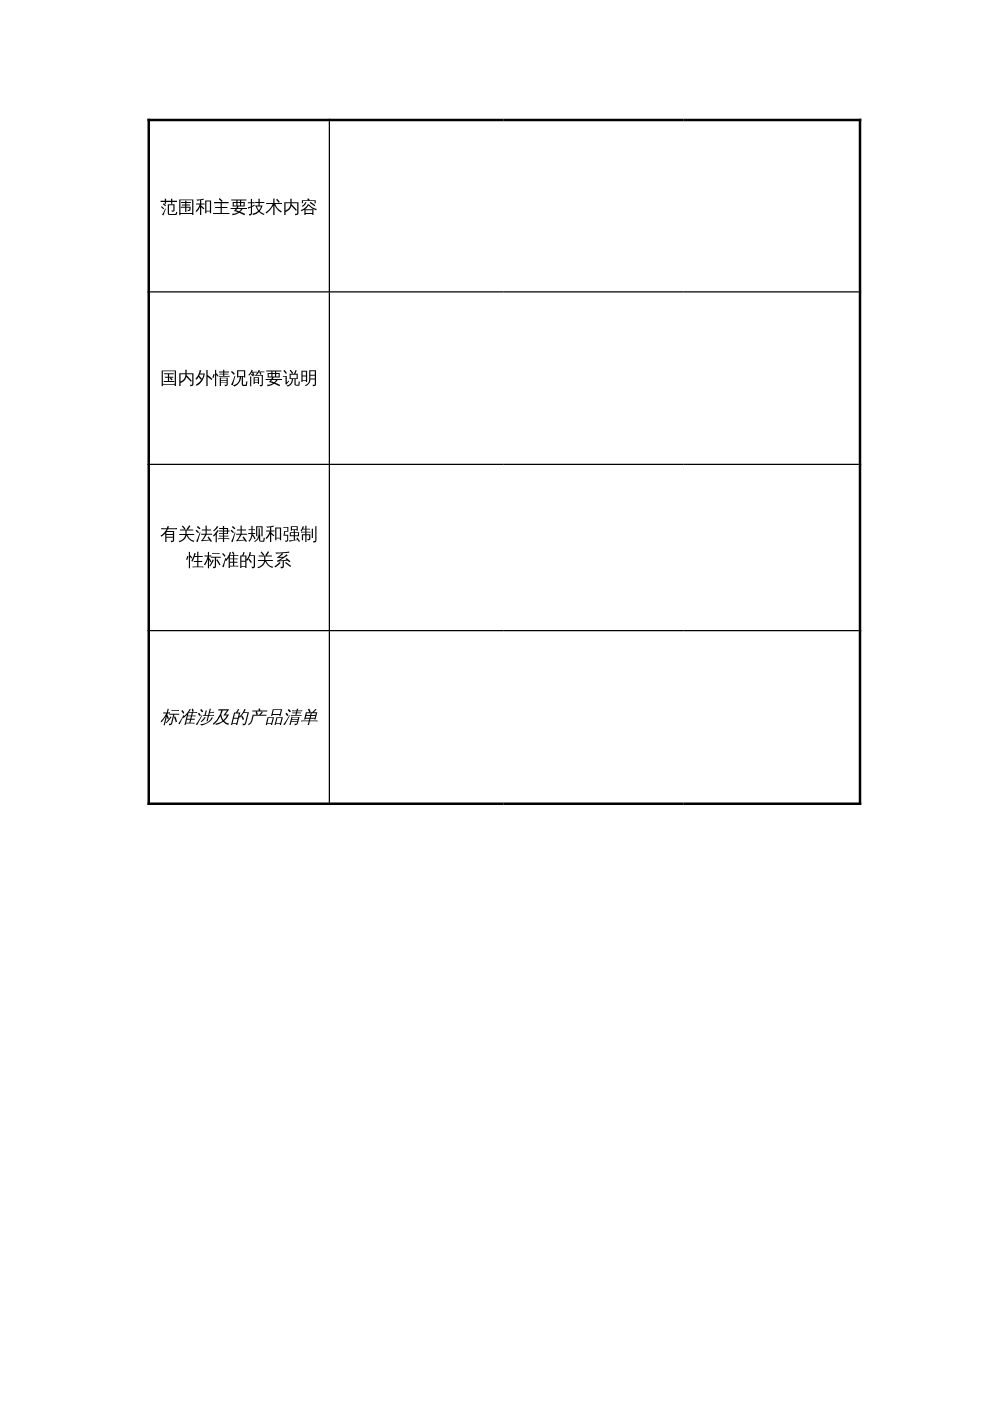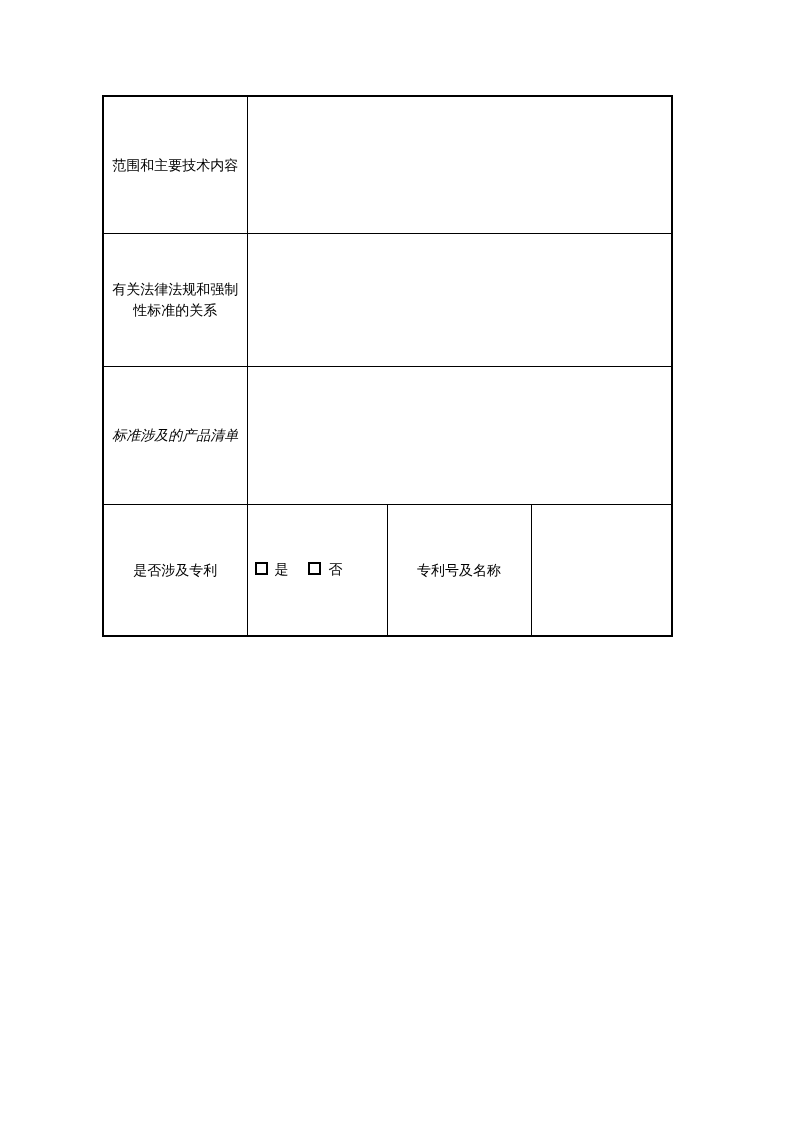--- a/index.html
+++ b/index.html
@@ -10,21 +10,21 @@
   .page {
     position: relative;
     width: 793px;
     height: 1122px;
     background: #ffffff;
     font-family: "Liberation Sans", sans-serif;
     color: #000000;
   }
   table.form {
     position: absolute;
-    left: 102px;
+    left: 118px;
     top: 95px;
     width: 569px;
     border-collapse: collapse;
     table-layout: fixed;
     border: 2px solid #000000;
   }
   table.form td {
     border: 1px solid #000000;
     font-size: 14px;
     color: #000000;
@@ -77,38 +77,27 @@
       <col style="width:144px">
       <col style="width:140px">
       <col style="width:144px">
       <col style="width:141px">
     </colgroup>
     <tbody>
       <tr class="r1">
         <td class="lab">范围和主要技术内容</td>
         <td class="inp" colspan="3"></td>
       </tr>
+      <tr class="r2">
+        <td class="lab">国内外情况简要说明</td>
+        <td class="inp" colspan="3"></td>
+      </tr>
       <tr class="r3">
         <td class="lab">有关法律法规和强制性标准的关系</td>
         <td class="inp" colspan="3"></td>
       </tr>
       <tr class="r4">
         <td class="lab">标准涉及的产品清单</td>
         <td class="inp" colspan="3"></td>
       </tr>
-      <tr class="r6">
-        <td class="lab">是否涉及专利</td>
-        <td class="chk">
-          <span class="grp">
-            <span class="box"></span>
-            <span class="opt">是</span>
-          </span>
-          <span class="grp">
-            <span class="box"></span>
-            <span class="opt">否</span>
-          </span>
-        </td>
-        <td class="lab">专利号及名称</td>
-        <td class="inp"></td>
-      </tr>
     </tbody>
   </table>
 </div>
 
 </body></html>

